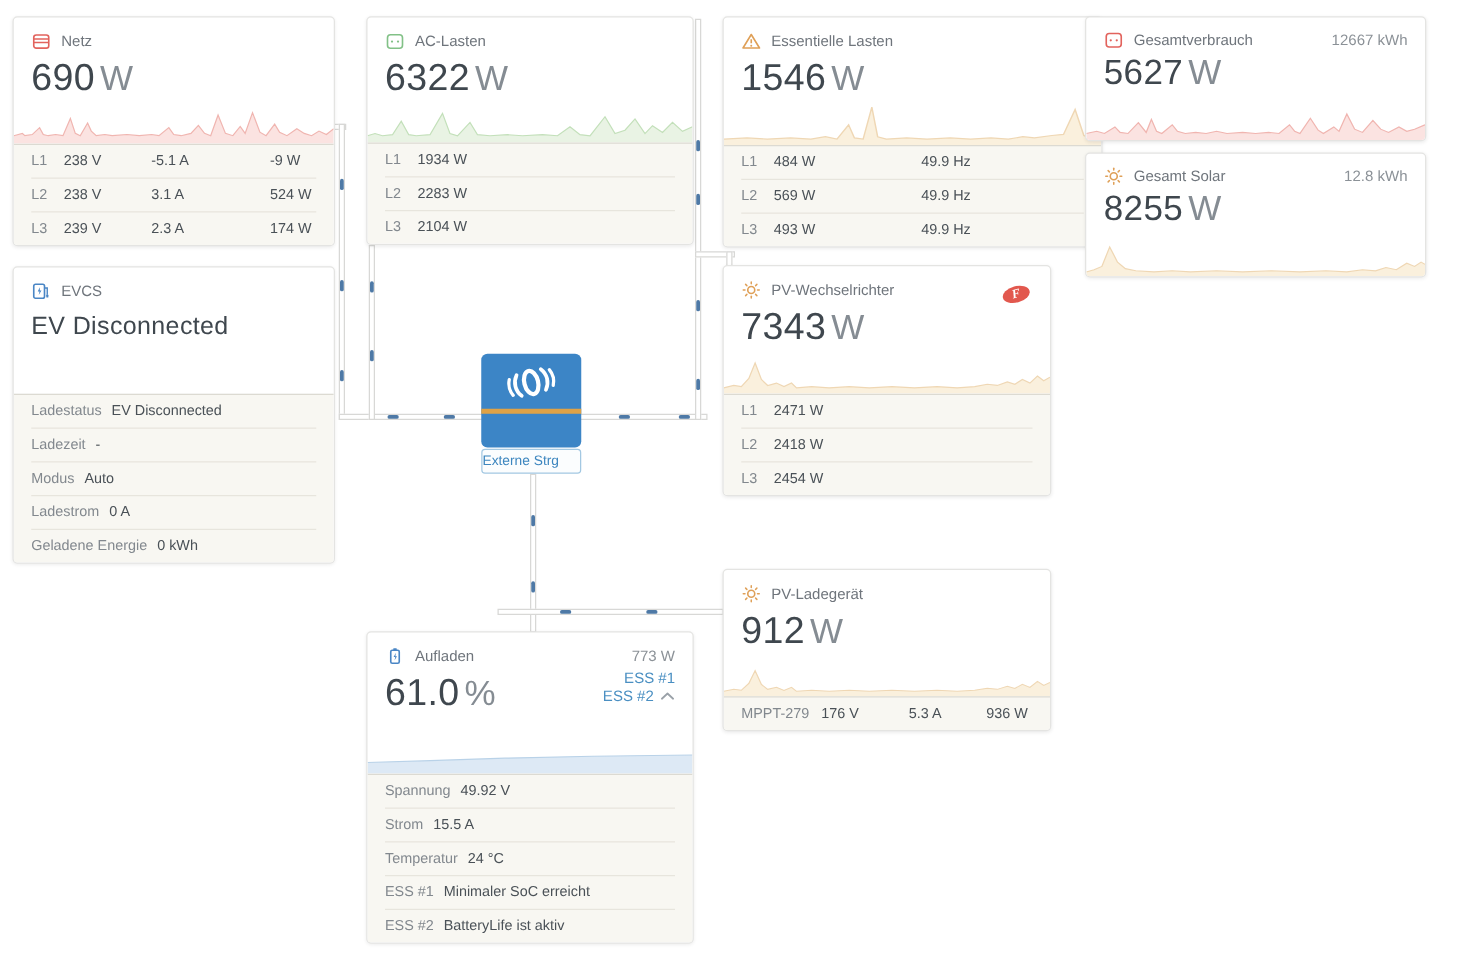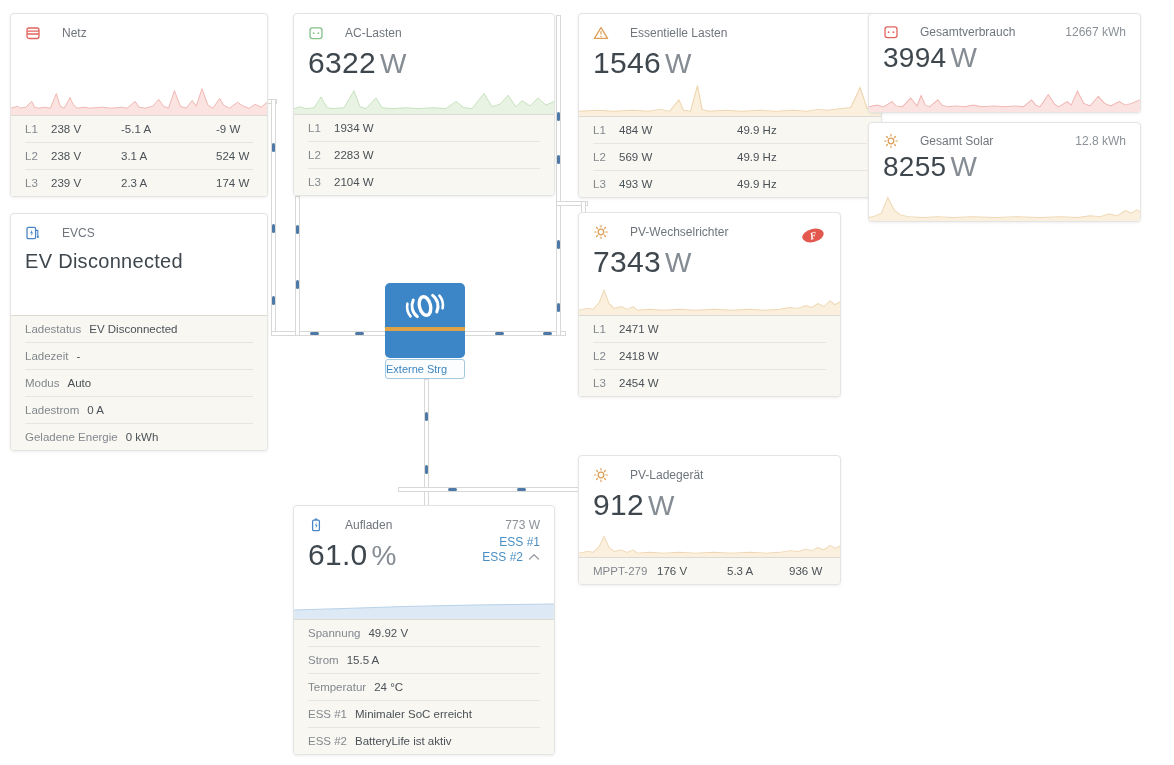--- a/index.html
+++ b/index.html
@@ -5,21 +5,21 @@
   * { margin:0; padding:0; box-sizing:border-box; }
   html,body { background:#fff; }
   body { font-family:"Liberation Sans","DejaVu Sans",sans-serif; }
   #canvas { position:relative; width:1174px; height:765px; background:#fff; overflow:hidden; }
 
   
   .card { position:absolute; background:#fff; border:1px solid #e4e4e2; border-radius:4px;
           box-shadow:0 1px 3px rgba(0,0,0,.07); display:flex; flex-direction:column;
           overflow:hidden; z-index:3; }
   .chead { padding:11px 14px 0 14px; }
-  .trow { display:flex; align-items:center; gap:21px; font-size:12px; color:#6f757c; }
+  .trow { display:flex; align-items:center; gap:8px; font-size:12px; color:#6f757c; }
   .ticon { width:16px; height:16px; flex:0 0 16px; }
   .tbadge { margin-left:auto; font-size:12px; color:#8b9197; }
   .big { font-size:30px; color:#3f474e; margin-top:5px; letter-spacing:.3px; white-space:nowrap; }
   .big .unit { color:#858c93; font-size:28px; margin-left:4px; }
   .big.mid { font-size:20px; margin-top:9px; color:#49505
 
 7; }
   .spark { display:block; width:100%; height:37px; margin-top:auto; }
   .spark.short { height:33px; }
   .rows { background:#f8f7f2; border-top:1px solid #dcdad2; padding:0 14px; }
@@ -101,20 +101,21 @@
   <div class="card" style="left:10px;top:13px;width:258px;height:184px">
     <div class="chead">
       <div class="trow">
         <svg class="ticon ic-red" viewBox="0 0 16 16">
           <rect x="2" y="3" width="12" height="10.5" rx="2" fill="none" stroke="currentColor" stroke-width="1.3"></rect>
           <line x1="2" y1="6.2" x2="14" y2="6.2" stroke="currentColor" stroke-width="1.3"></line>
           <line x1="2" y1="9" x2="14" y2="9" stroke="currentColor" stroke-width="1.3"></line>
         </svg>
         <span>Netz</span>
       </div>
+      <div class="big"><span>690</span><span class="unit">W</span></div>
     </div>
     <svg class="spark" viewBox="0 0 260 38" preserveAspectRatio="none">
       <path d="M0,31 L7,29 9,31 15,30 21,24 24,30 28,31 34,30 40,31 46,16 50,29 54,31 60,20 63,27 67,31 74,30 80,31 92,30 102,31 112,30 118,31 126,24 130,30 136,31 144,29 150,22 155,29 160,31 166,13 172,29 178,31 184,23 188,29 194,11 200,28 205,31 212,21 216,28 222,31 230,25 236,29 242,31 248,27 254,30 260,25 L260,38 0,38 Z" fill="#fbe3e1"></path>
       <path d="M0,31 L7,29 9,31 15,30 21,24 24,30 28,31 34,30 40,31 46,16 50,29 54,31 60,20 63,27 67,31 74,30 80,31 92,30 102,31 112,30 118,31 126,24 130,30 136,31 144,29 150,22 155,29 160,31 166,13 172,29 178,31 184,23 188,29 194,11 200,28 205,31 212,21 216,28 222,31 230,25 236,29 242,31 248,27 254,30 260,25" fill="none" stroke="#f0b5b0" stroke-width="1"></path>
     </svg>
     <div class="rows">
       <div class="row g4">
           <span class="lbl">L1</span>
           <span>238 V</span>
           <span>-5.1 A</span>
@@ -243,21 +244,21 @@
     <div class="chead" style="padding-top:10px">
       <div class="trow">
         <svg class="ticon ic-red" viewBox="0 0 16 16">
           <rect x="2" y="2.8" width="12" height="10.8" rx="2.4" fill="none" stroke="currentColor" stroke-width="1.3"></rect>
           <circle cx="5.6" cy="8.2" r="0.9" fill="currentColor"></circle>
           <circle cx="10.4" cy="8.2" r="0.9" fill="currentColor"></circle>
         </svg>
         <span>Gesamtverbrauch</span>
         <span class="tbadge">12667 kWh</span>
       </div>
-      <div class="big" style="font-size:28px;margin-top:2px"><span>3994</span><span class="unit">W</span></div>
+      <div class="big" style="font-size:28px;margin-top:2px"><span>5627</span><span class="unit">W</span></div>
     </div>
     <svg class="spark short" viewBox="0 0 260 38" preserveAspectRatio="none">
       <path d="M0,32 L8,30 14,32 22,26 26,31 32,32 40,22 46,31 50,19 54,30 58,32 66,24 70,30 76,32 84,31 92,32 100,30 108,32 120,31 130,32 140,31 148,32 156,24 160,30 164,32 172,18 178,29 182,32 190,26 194,30 200,14 206,28 212,31 220,20 226,28 232,31 240,26 246,30 252,28 260,24 L260,38 0,38 Z" fill="#fbe3e1"></path>
       <path d="M0,32 L8,30 14,32 22,26 26,31 32,32 40,22 46,31 50,19 54,30 58,32 66,24 70,30 76,32 84,31 92,32 100,30 108,32 120,31 130,32 140,31 148,32 156,24 160,30 164,32 172,18 178,29 182,32 190,26 194,30 200,14 206,28 212,31 220,20 226,28 232,31 240,26 246,30 252,28 260,24" fill="none" stroke="#f0b5b0" stroke-width="1"></path>
     </svg>
   </div>
 
   <div class="card" style="left:868px;top:122px;width:273px;height:100px">
     <div class="chead" style="padding-top:10px">
       <div class="trow">

